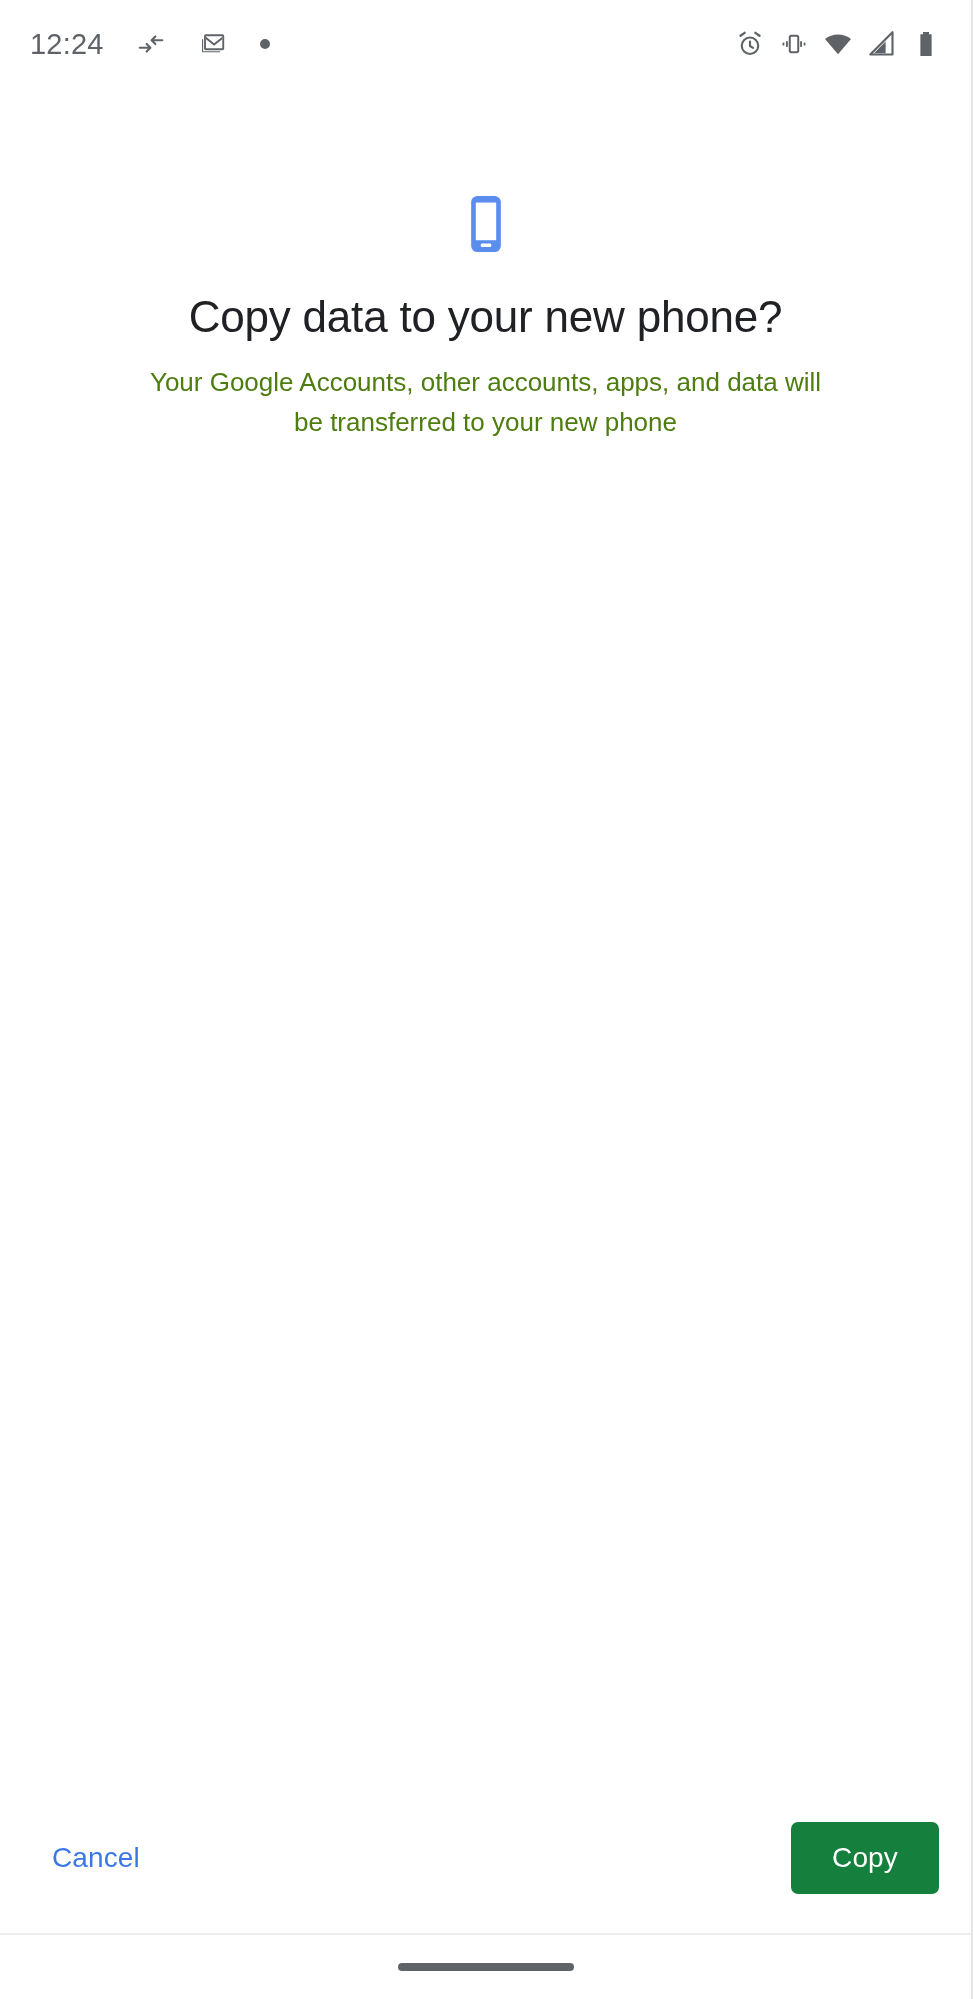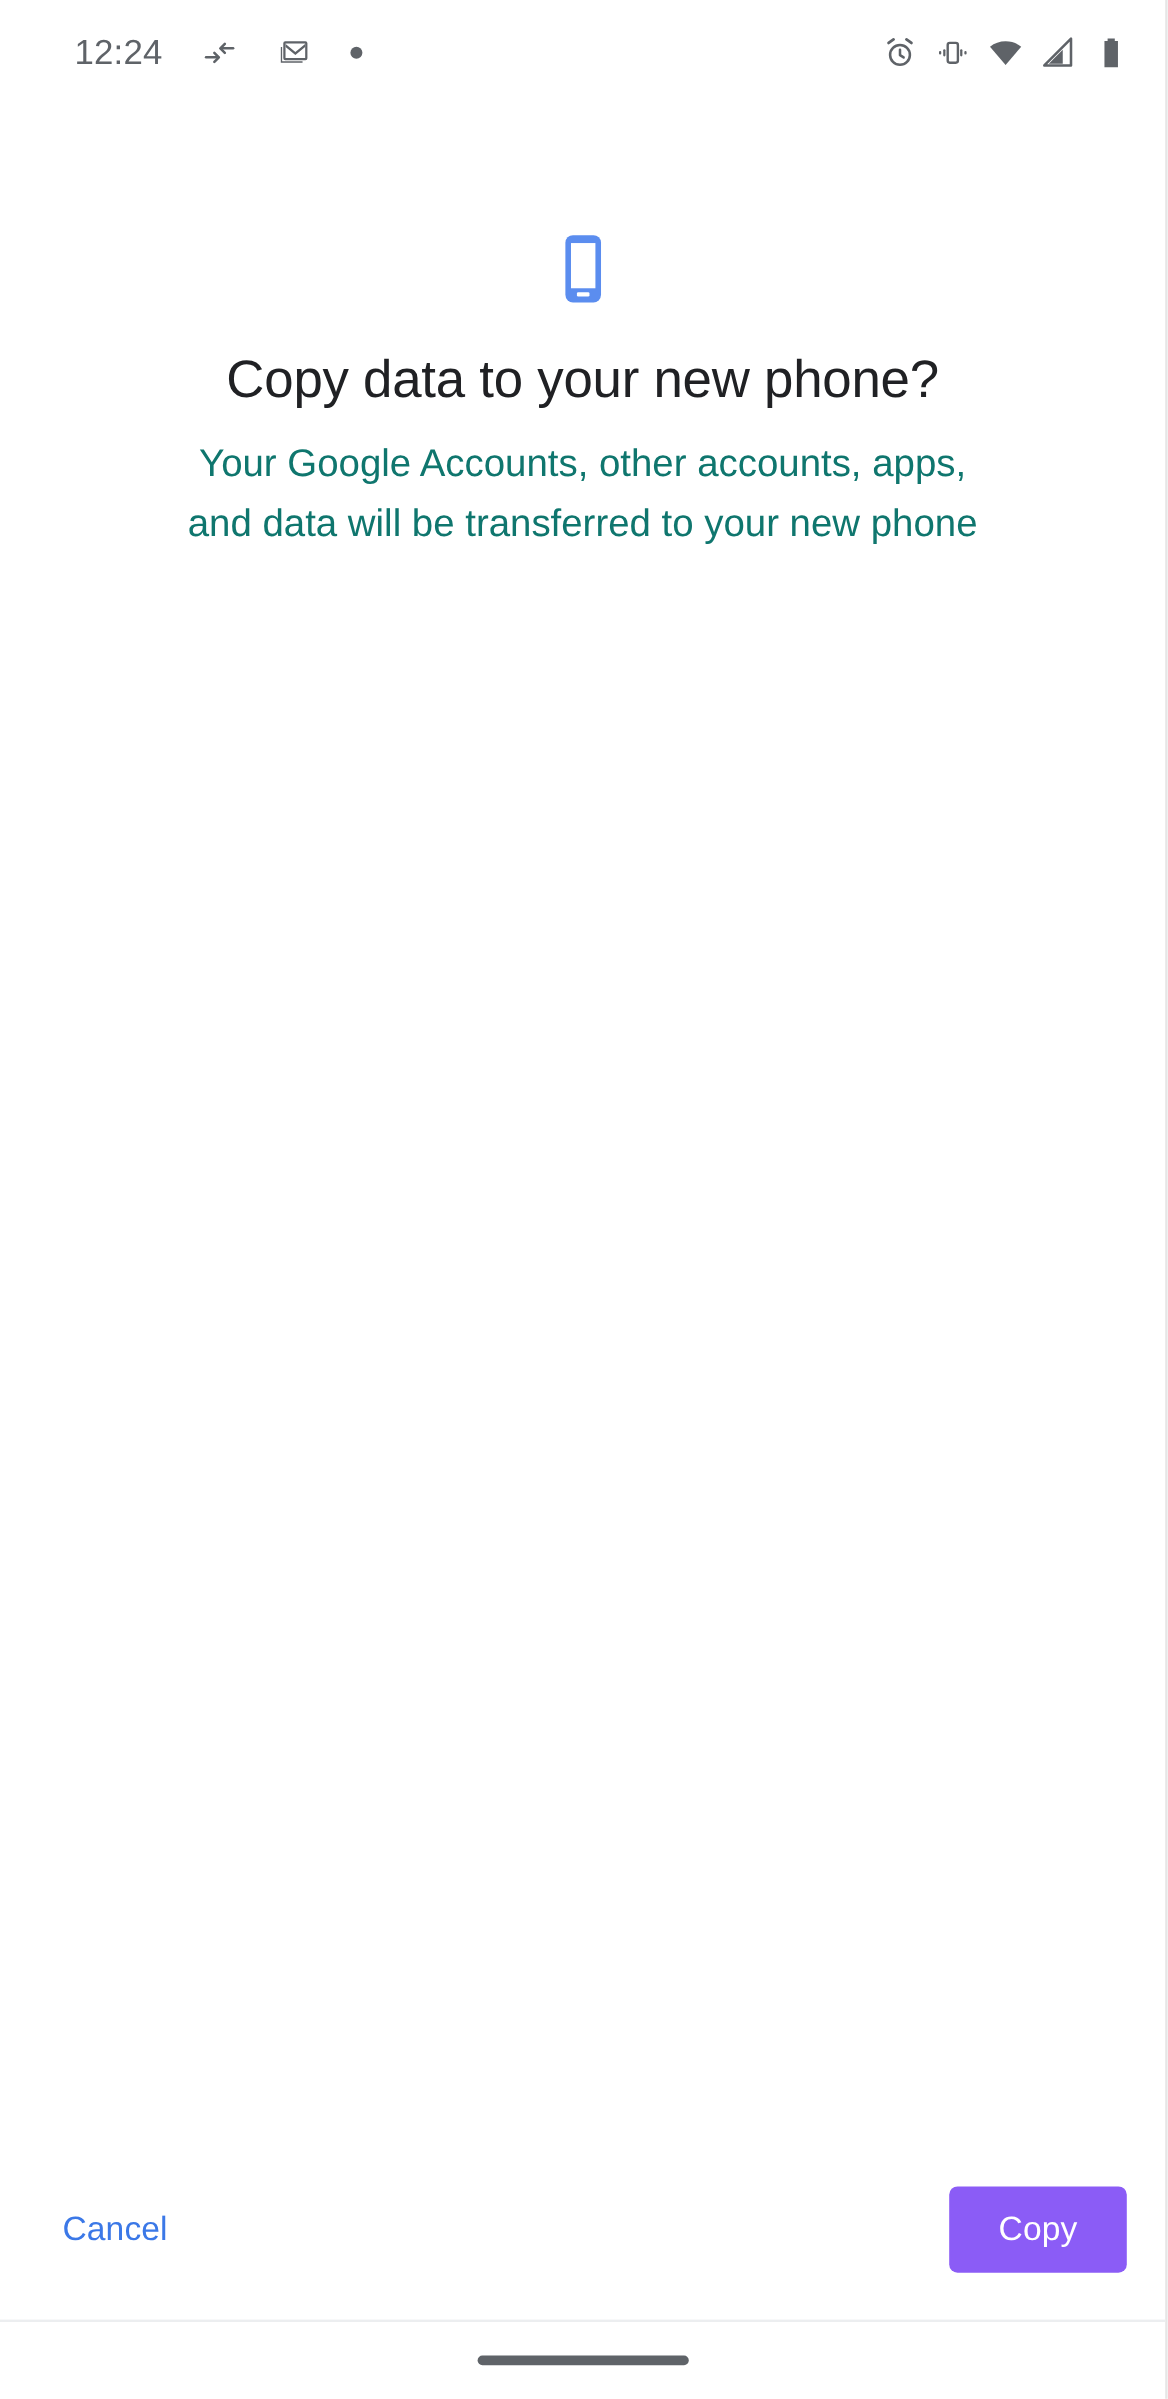--- a/index.html
+++ b/index.html
@@ -33,21 +33,20 @@
     display: flex;
     align-items: center;
     justify-content: space-between;
     padding: 0 24px 0 30px;
     box-sizing: border-box;
   }
   .status-left {
     display: flex;
     align-items: center;
     gap: 32px;
-    margin-left: 32px;
   }
   .status-clock {
     font-size: 29px;
     color: #5f6368;
     letter-spacing: 0.2px;
     line-height: 1;
     font-family: "Liberation Sans", sans-serif;
   }
   .status-right {
     display: flex;
@@ -86,23 +85,23 @@
     font-size: 44px;
     font-weight: 400;
     color: #202124;
     text-align: center;
     line-height: 1.18;
     letter-spacing: -0.2px;
     white-space: nowrap;
   }
   .page-subtitle {
     margin: 19px 0 0 0;
-    font-size: 32px;
+    font-size: 26px;
     font-weight: 400;
-    color: #0f766e;
+    color: #4d7c0f;
     text-align: center;
     line-height: 1.56;
     max-width: 680px;
   }
 
   
   .button-bar {
     flex: 0 0 auto;
     display: flex;
     align-items: center;
@@ -118,21 +117,21 @@
     padding: 14px 18px;
     margin: 0;
     font-family: "Liberation Sans", sans-serif;
     font-size: 28px;
     color: #3b78e7;
     cursor: pointer;
     border-radius: 6px;
     letter-spacing: 0.1px;
   }
   .btn-filled {
-    background: #8b5cf6;
+    background: #15803d;
     border: 0;
     margin: 0;
     padding: 0 40px;
     height: 72px;
     min-width: 148px;
     font-family: "Liberation Sans", sans-serif;
     font-size: 28px;
     color: #ffffff;
     cursor: pointer;
     border-radius: 7px;

